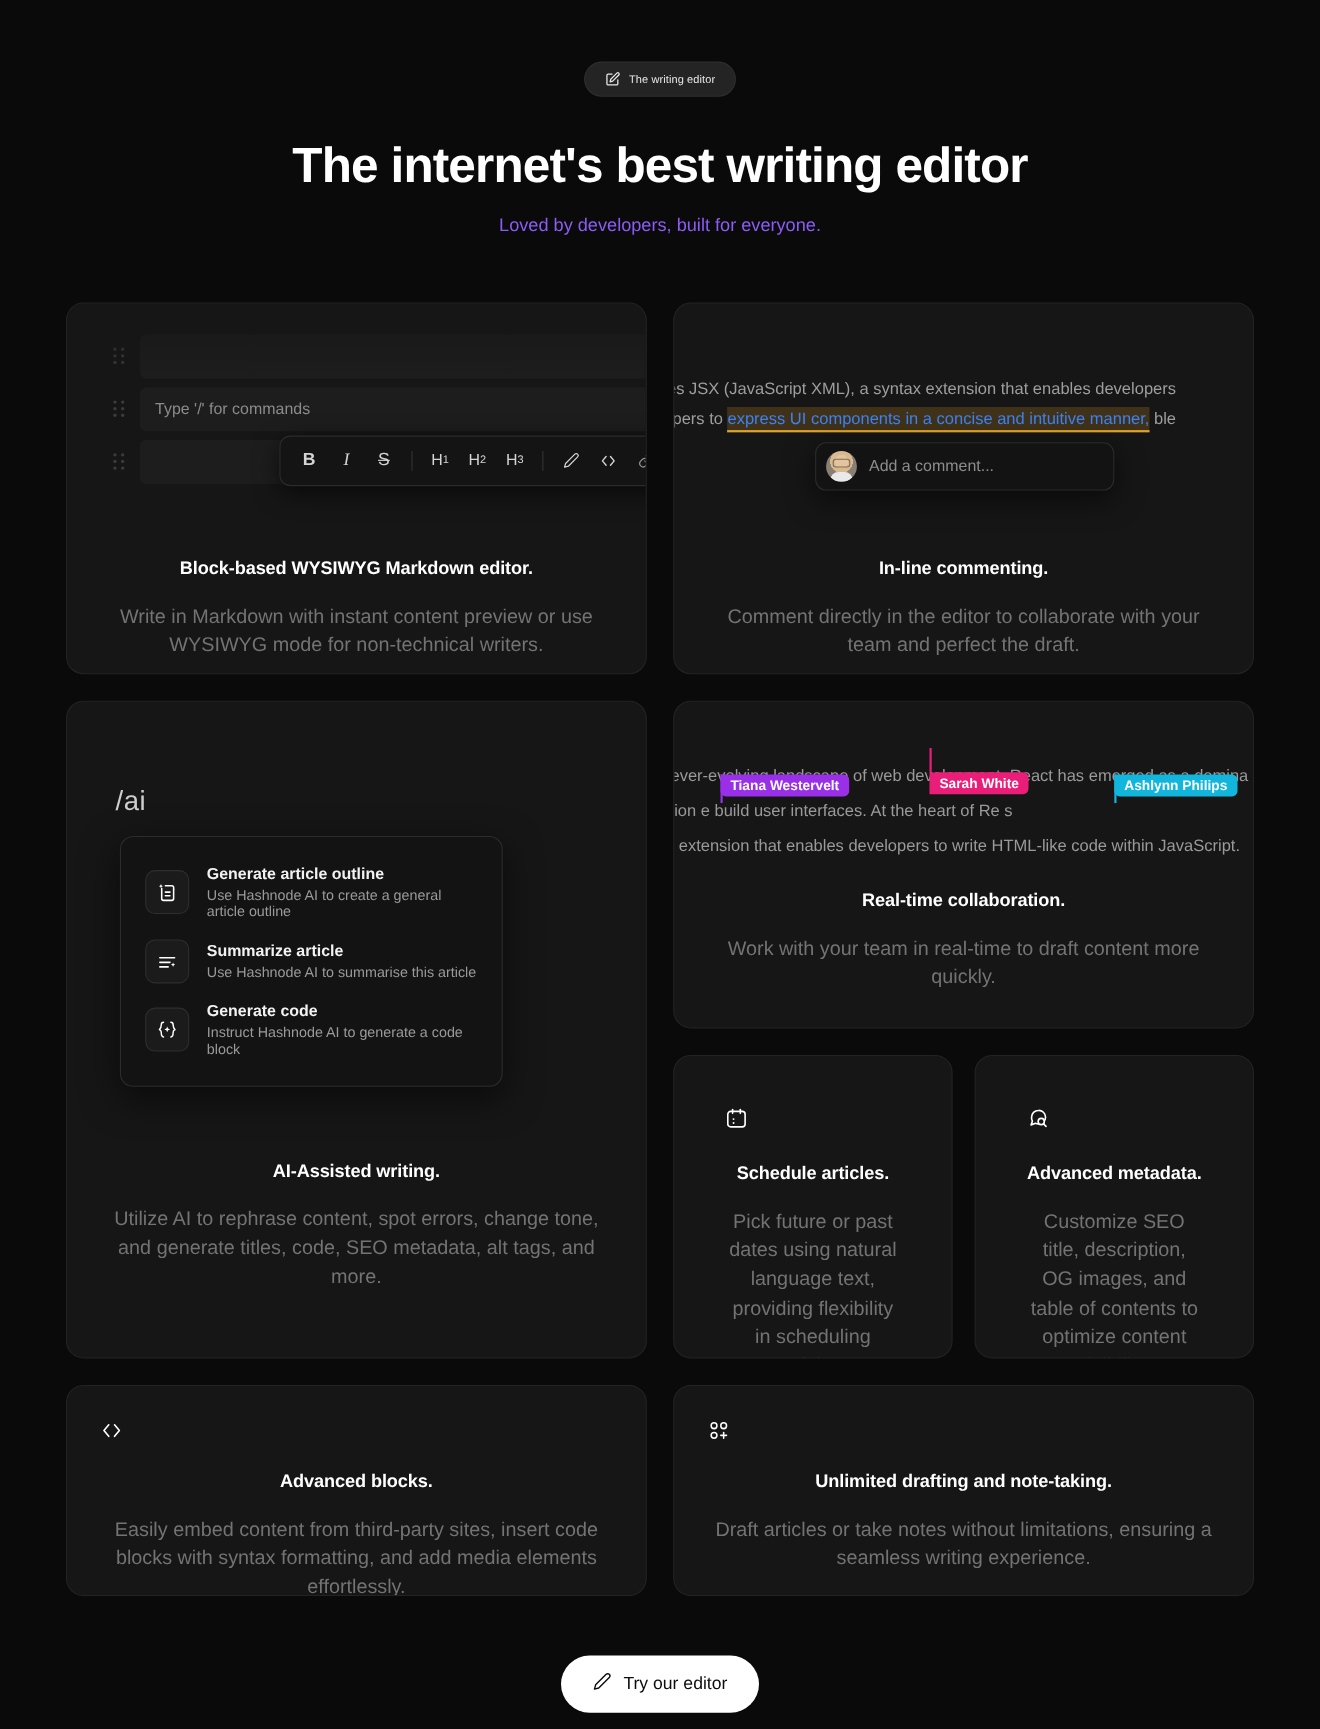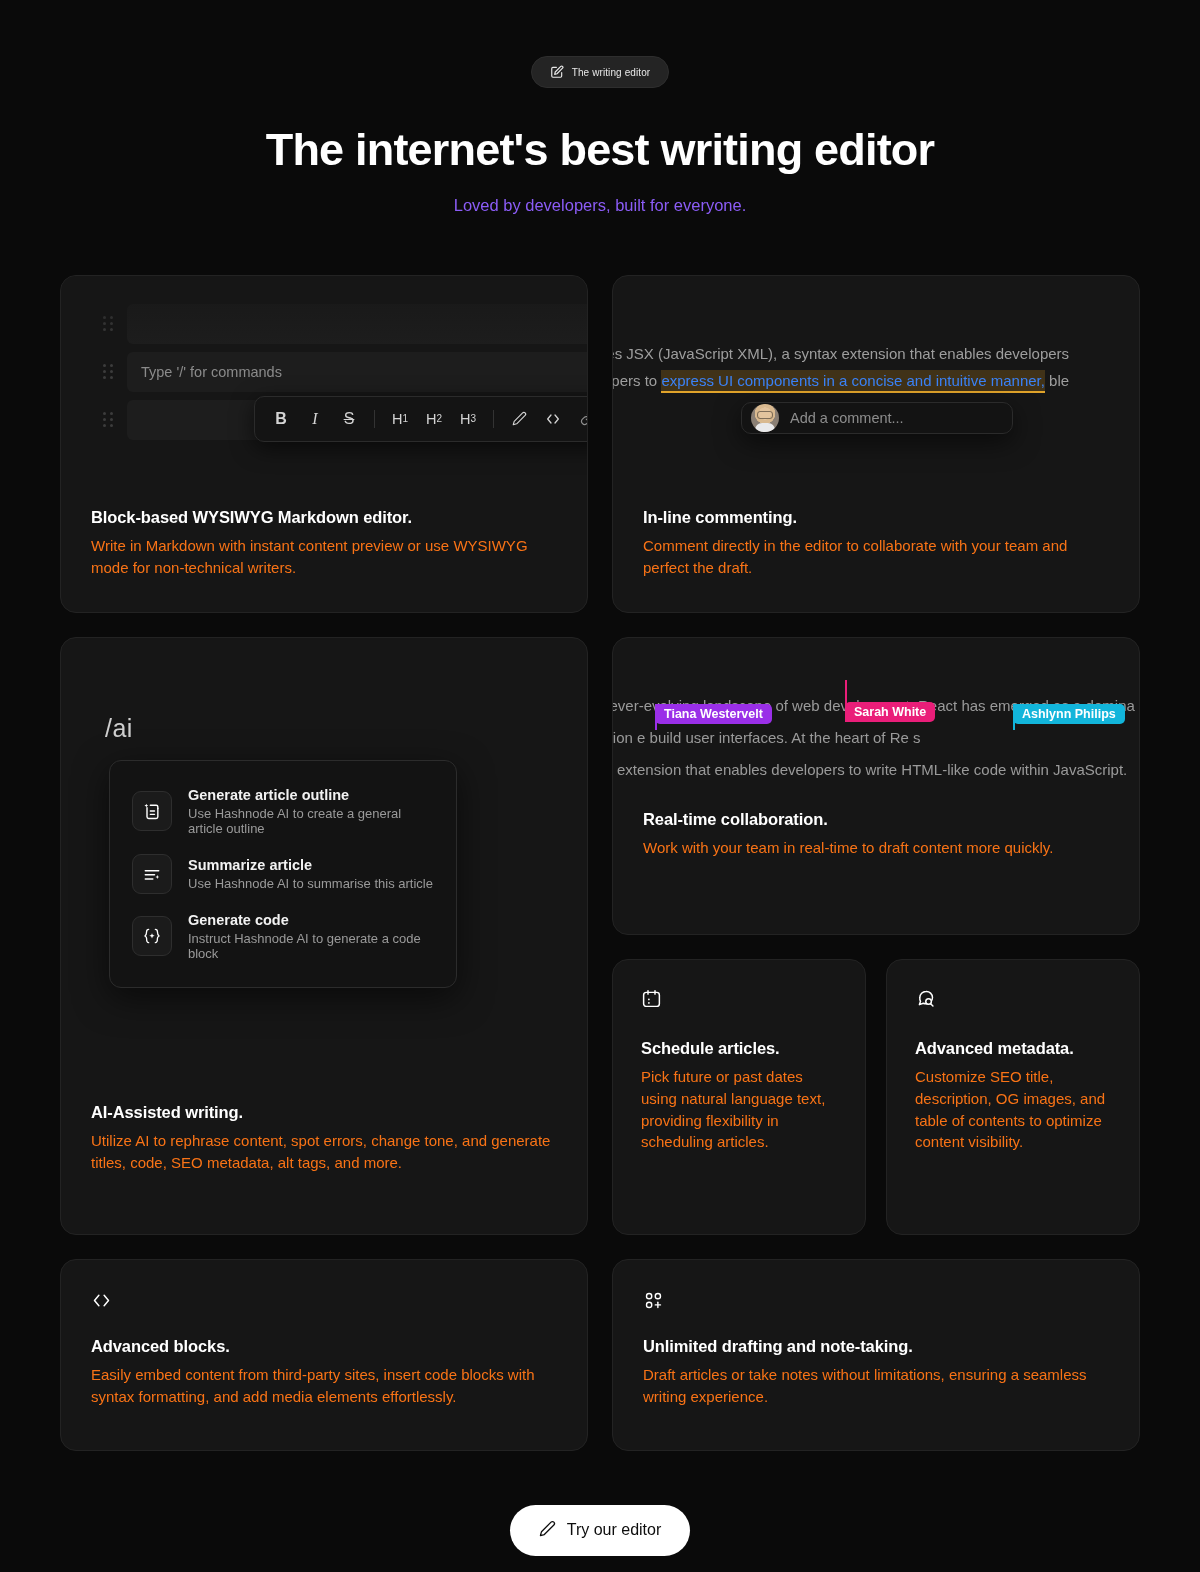--- a/index.html
+++ b/index.html
@@ -39,26 +39,26 @@
     grid-template-columns: 528px 528px;
     gap: 24px;
   }
   .card {
     background: #161616;
     border: 1px solid #232323;
     border-radius: 16px;
     overflow: hidden;
     position: relative;
   }
-  .card-text { padding: 0 30px 30px 30px; }
+  .card-text { padding: 0 30px 30px 30px; text-align: center; }
   .card-title {
     font-size: 16.5px; font-weight: 700; color: #ffffff; letter-spacing: -0.1px;
   }
   .card-desc {
-    margin-top: 8px; font-size: 15px; line-height: 1.46; color: #f97316;
+    margin-top: 20px; font-size: 18px; line-height: 1.46; color: #737373;
   }
   .media { position: relative; overflow: hidden; }
 
   
   .c1 { height: 338px; }
   .c1 .media { height: 232px; padding-top: 28px; }
   .blk-row { display: flex; align-items: center; gap: 14px; padding-left: 42px; margin-bottom: 8px; }
   .grip {
     width: 10px; height: 16px; flex: none;
     display: grid; grid-template-columns: 3px 3px; grid-template-rows: 3px 3px 3px;
@@ -97,21 +97,21 @@
     font-size: 15px; line-height: 27px; color: #9e9e9e; white-space: nowrap;
   }
   .doc-text .l2 { margin-top: 0; }
   .hl {
     background: rgba(214,149,31,.22);
     border-bottom: 2px solid #e0a32a;
     color: #3b82f6; padding: 2px 0;
   }
   .comment-box {
     position: absolute; left: 128px; top: 126px; width: 272px;
-    height: 32px; border-radius: 10px; background: #131313; border: 1px solid #2b2b2b;
+    height: 44px; border-radius: 10px; background: #131313; border: 1px solid #2b2b2b;
     display: flex; align-items: center; gap: 11px; padding-left: 9px;
     box-shadow: 0 8px 26px rgba(0,0,0,.55);
   }
   .avatar {
     width: 28px; height: 28px; border-radius: 50%; flex: none; overflow: hidden;
     background: radial-gradient(circle at 50% 34%, #e3c49e 0 26%, #d9b98f 27% 44%, #8a7f74 45% 100%);
     position: relative;
   }
   .avatar::after {
     content:''; position:absolute; left:4px; right:4px; bottom:0; height:9px;
@@ -156,21 +156,21 @@
   .cursor .caret { position: absolute; width: 2px; height: 26px; top: 0; left: 0; }
   .cursor .tag {
     position: absolute; left: 0; white-space: nowrap;
     font-size: 12.5px; font-weight: 700; color: #fff;
     padding: 3px 9px; border-radius: 5px 5px 5px 0;
   }
   .cursor.below .tag { border-radius: 0 5px 5px 5px; top: 4px; }
 
   
   .sub-grid { display: grid; grid-template-columns: 1fr 1fr; gap: 20px; }
-  .card.small { height: 276px; padding: 28px; }
+  .card.small { height: 276px; padding: 46px; }
   .card.small .ico { color: #ffffff; margin-bottom: 26px; display: block; }
   .card.small .card-text { padding: 0; }
 
   
   .card.wide { height: 192px; padding: 30px; }
   .card.wide .ico { color: #ffffff; margin-bottom: 22px; display: block; }
   .card.wide .card-text { padding: 0; }
 
   
   .cta-wrap { margin-top: 54px; text-align: center; }

